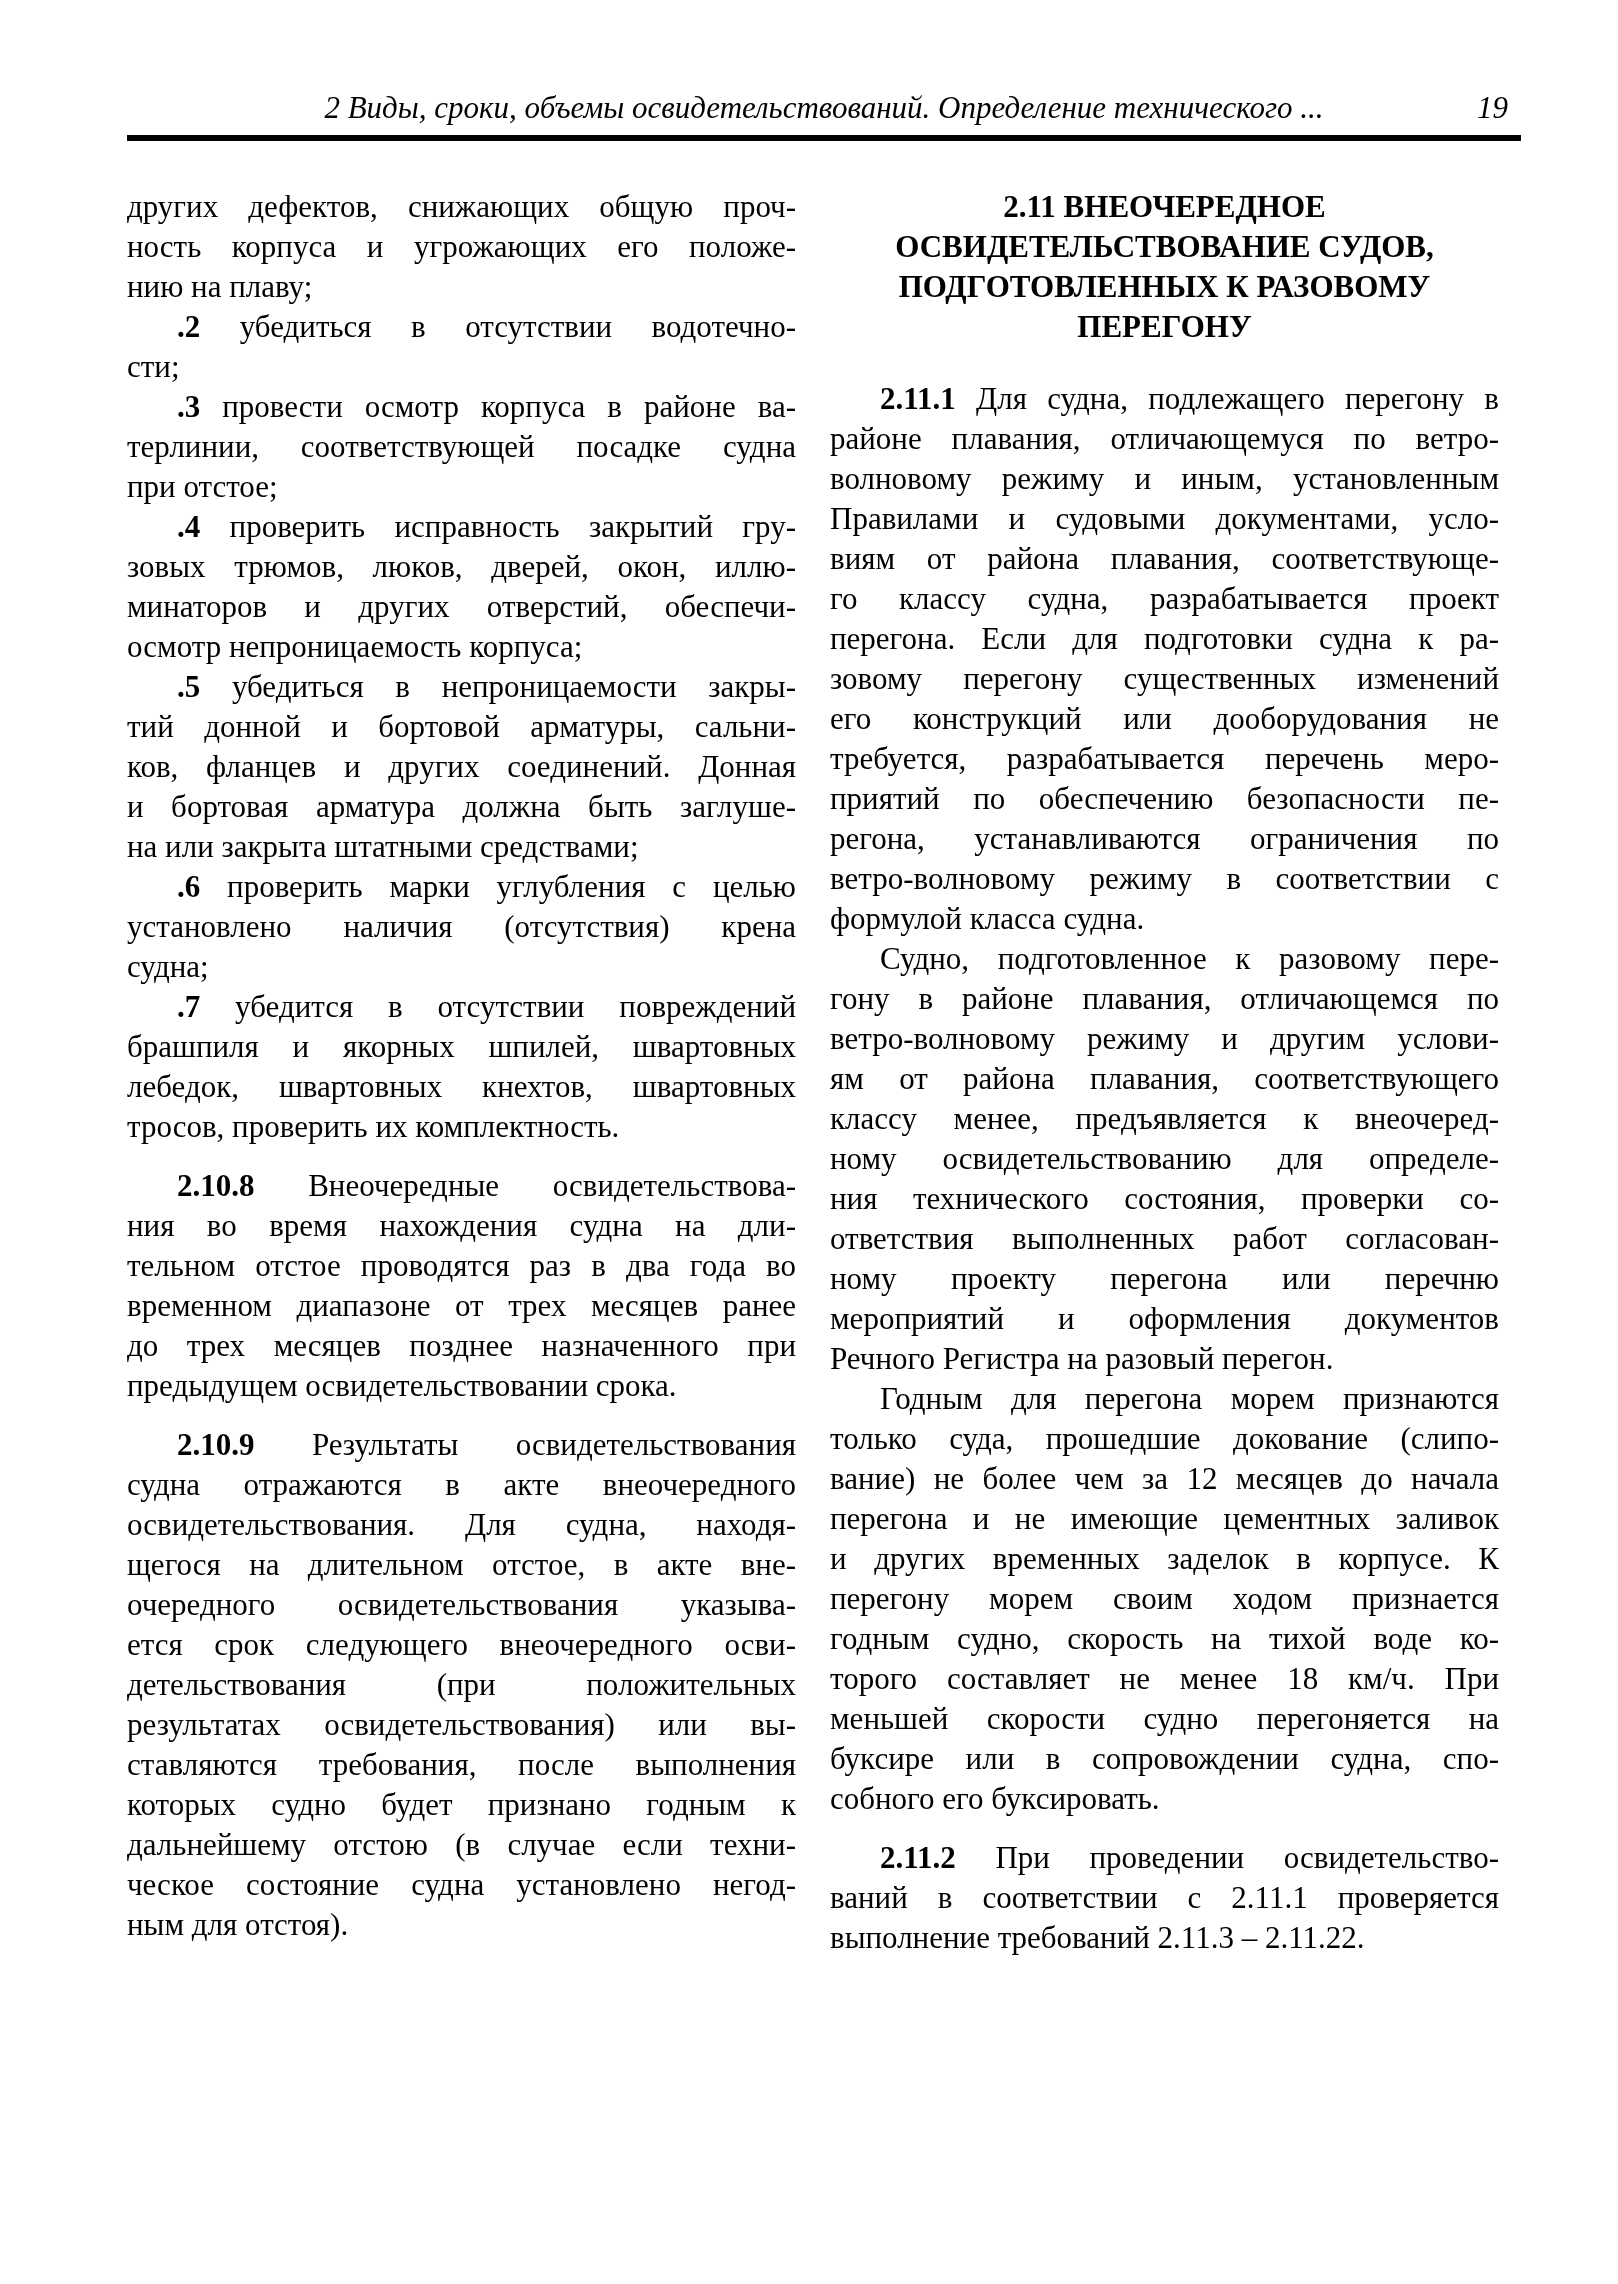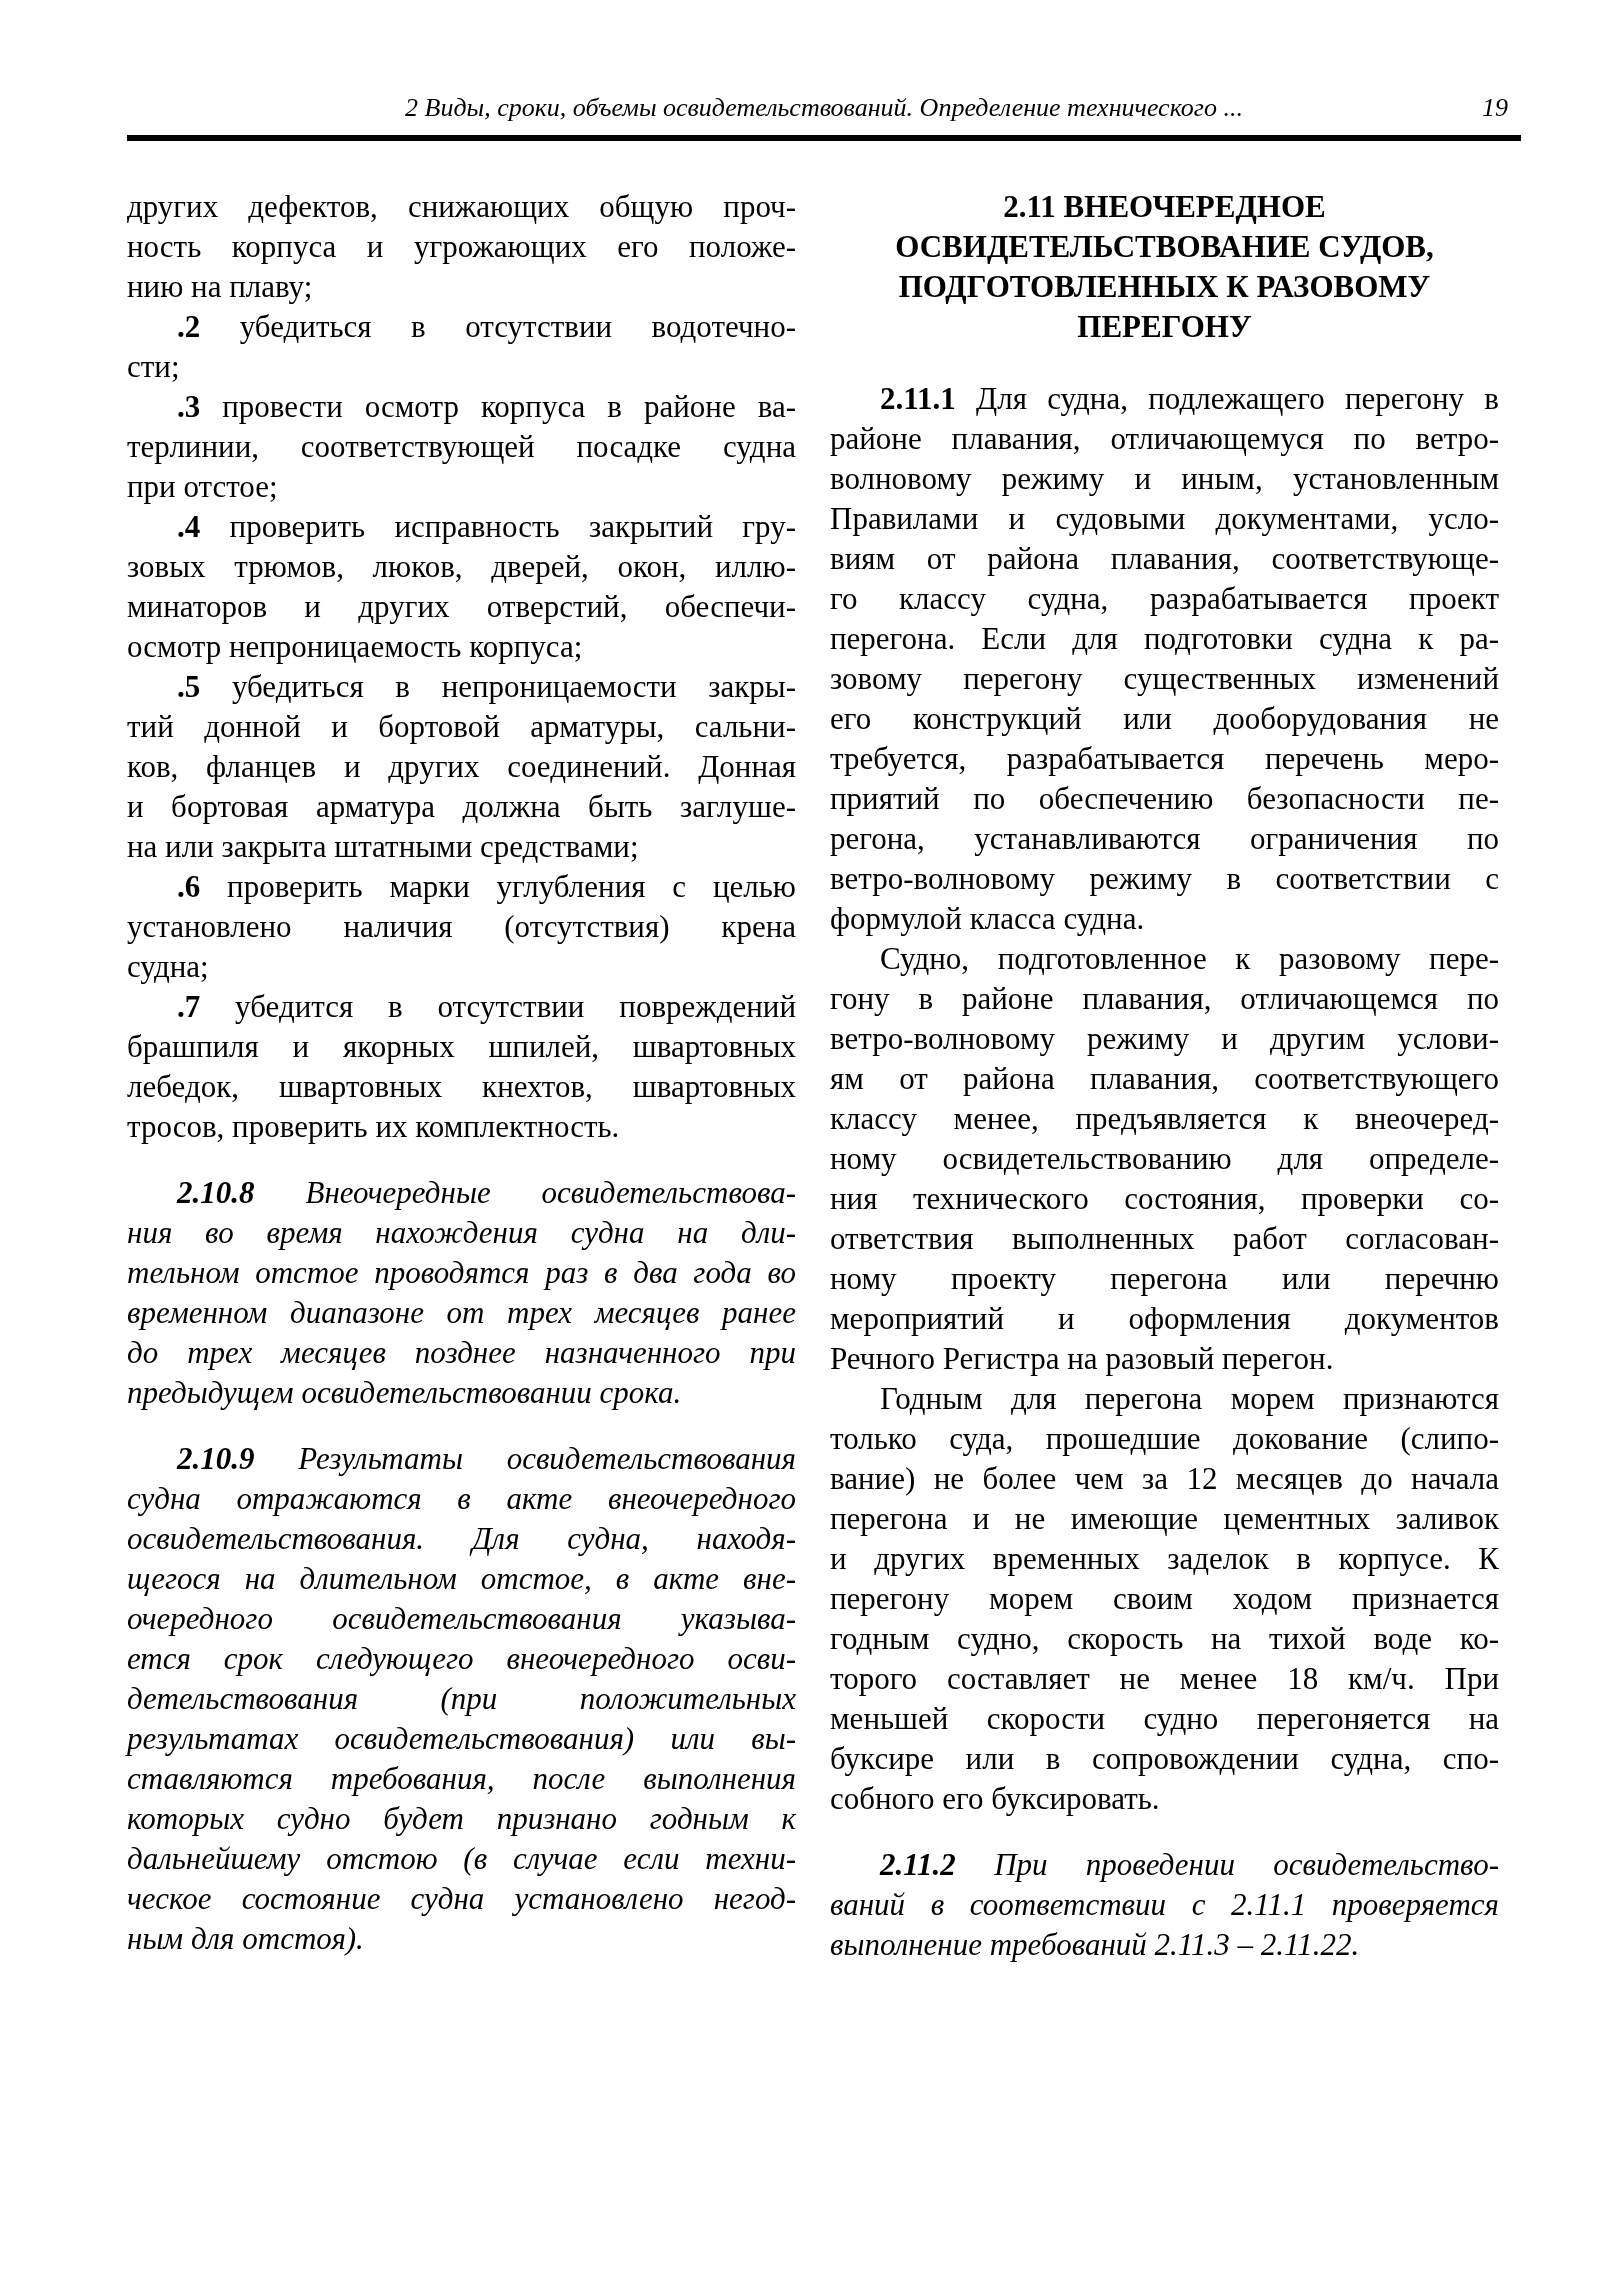--- a/index.html
+++ b/index.html
@@ -13,21 +13,21 @@
     font-family: "Liberation Serif", "DejaVu Serif", serif;
     overflow: hidden;
   }
   .running-header {
     position: absolute;
     top: 87px;
     left: 127px;
     width: 1394px;
     height: 42px;
     font-style: italic;
-    font-size: 26px;
+    font-size: 31px;
     line-height: 42px;
   }
   .running-title {
     display: block;
     text-align: center;
     padding: 0 73px;
   }
   .page-number {
     position: absolute;
     right: 13px;
@@ -53,21 +53,21 @@
     width: 669px;
     font-size: 31px;
     line-height: 40px;
   }
   .line {
     text-align: justify;
     text-align-last: justify;
   }
   .line.last { text-align-last: left; }
   .line.first-indent { text-indent: 50px; }
-  .block.spaced { margin-top: 26px; font-style: italic; }
+  .block.spaced { margin-top: 19px; }
   .block.heading { margin-bottom: 32px; font-weight: bold; }
   .block.heading .line,
   .block.heading .line.last { text-align: center; text-align-last: center; }
   b { font-weight: bold; }
 </style>
 </head>
 <body>
 
 <div class="page">
 

